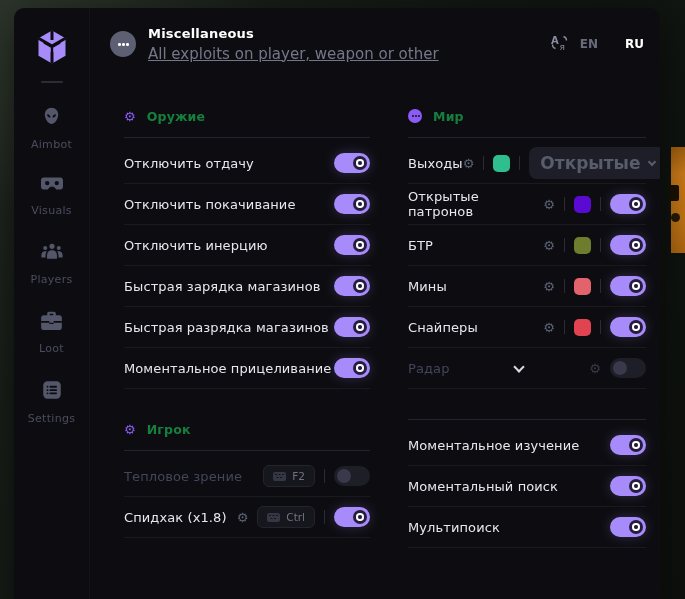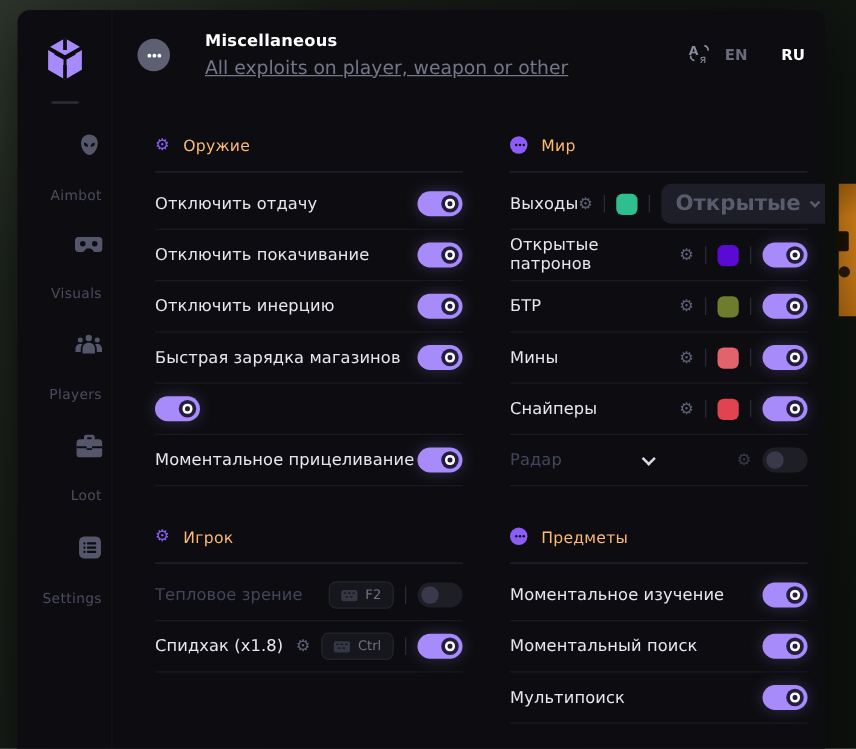--- a/index.html
+++ b/index.html
@@ -23,30 +23,30 @@
   .window { position:absolute; left:14px; top:8px; width:646px; height:656px;
     background:#0d0d11; border-radius:10px; box-shadow:0 12px 50px rgba(0,0,0,.65);
     display:flex; overflow:hidden; }
 
   
   .sidebar { width:76px; flex:none; display:flex; flex-direction:column; align-items:center;
     padding-top:20px; border-right:1px solid rgba(255,255,255,.03); }
   .logo { width:36px; height:38px; display:flex; align-items:center; justify-content:center; }
   .side-divider { width:22px; height:2px; background:#2c2c35; border-radius:1px; margin:15px 0 12px; }
   .nav-item { width:60px; padding:11px 0 9px; margin-bottom:5px; display:flex; flex-direction:column;
-    align-items:flex-end; gap:20px; border-radius:9px; position:relative; cursor:pointer; }
+    align-items:center; gap:8px; border-radius:9px; position:relative; cursor:pointer; }
   .nav-label { font-size:11px; color:#4b4d5e; letter-spacing:.3px; }
   .nav-item.active { background:linear-gradient(180deg,rgba(135,95,245,.04),rgba(135,95,245,.32)); }
   .nav-item.active .nav-label { color:#ffffff; font-weight:bold; }
   .nav-item.active::after { content:''; position:absolute; bottom:0; left:3px; right:3px; height:3px;
     background:#ab90f7; border-radius:2px; box-shadow:0 0 10px rgba(171,144,247,.8); }
 
   
   .main { flex:1; display:flex; flex-direction:column; }
-  .header { height:72px; flex:none; display:flex; align-items:center; padding:0 16px 0 20px;gap:16px; }
+  .header { height:72px; flex:none; display:flex; align-items:center; padding:0 16px 0 20px; }
   .avatar { width:26px; height:26px; border-radius:50%; background:#5d5f73; position:relative; margin-right:12px; flex:none; }
   .avatar::after { content:''; position:absolute; top:12px; left:8px; width:2.5px; height:2.5px; border-radius:50%;
     background:#fff; box-shadow:4px 0 0 #fff, 8px 0 0 #fff; }
   .htext { display:flex; flex-direction:column; gap:4px; }
   .title { font-size:13px; font-weight:bold; color:#ffffff; letter-spacing:.2px; }
   .subtitle { font-size:15px; color:#74768а; color:#74768a;text-decoration:underline; }
   .lang { margin-left:auto; display:flex; align-items:center; gap:11px; }
   .lang-opt { font-size:12px; font-weight:bold; cursor:pointer; }
   .lang-opt.inactive { color:#686b7c; }
   .lang-opt.active { color:#ffffff;margin-left:16px; }
@@ -54,21 +54,21 @@
   .content { display:grid; grid-template-columns:246px 238px; column-gap:38px;
     padding:4px 0 0 34px; align-content:start; }
 
   .section { margin-top:22px; }
   .section + .section { margin-top:30px; }
   .section-header { display:flex; align-items:center; gap:11px; height:20px; }
   .sec-gear { color:#8b5cf6; font-size:13px; line-height:1; }
   .dots-icon { width:14px; height:14px; border-radius:50%; background:#8b5cf6; position:relative; flex:none; }
   .dots-icon::after { content:''; position:absolute; top:6px; left:3.5px; width:2px; height:2px; border-radius:50%;
     background:#12121a; box-shadow:3px 0 0 #12121a, 6px 0 0 #12121a; }
-  .section-title { font-size:12.5px; color:#fdba74; font-weight:400; letter-spacing:.2px; }
+  .section-title { font-size:12.5px; color:#15803d; font-weight:700; letter-spacing:.2px; }
   .section-divider { height:1px; background:#24242e; margin:11px 0 5px; }
 
   .row { height:41px; display:flex; align-items:center; border-bottom:1px solid #1a1a21; }
   .row-label { font-size:13px; color:#e7e8ef; flex:1; letter-spacing:.1px; }
   .row.dim .row-label { color:#43455a; }
   .mid { flex:1; display:flex; justify-content:center; }
   .big-chev { width:8px; height:8px; border-right:2px solid #d9dbe4; border-bottom:2px solid #d9dbe4;
     transform:rotate(45deg); margin-top:-3px; cursor:pointer; }
 
   .controls { display:flex; align-items:center; gap:9px; }
@@ -237,20 +237,21 @@
             </div>
             <div class="row">
               <span class="row-label">Быстрая зарядка магазинов</span>
               <div class="controls">
                 <div class="toggle on">
                   <span class="knob"></span>
                 </div>
               </div>
             </div>
             <div class="row">
+              <span class="row-label">Быстрая разрядка магазинов</span>
               <div class="controls">
                 <div class="toggle on">
                   <span class="knob"></span>
                 </div>
               </div>
             </div>
             <div class="row">
               <span class="row-label">Моментальное прицеливание</span>
               <div class="controls">
                 <div class="toggle on">
@@ -369,24 +370,20 @@
               </div>
               <div class="controls">
                 <span class="gear">⚙</span>
                 <div class="toggle off">
                   <span class="knob"></span>
                 </div>
               </div>
             </div>
           </div>
           <div class="section">
-            <div class="section-header">
-              <span class="dots-icon"></span>
-              <span class="section-title">Предметы</span>
-            </div>
             <div class="section-divider"></div>
             <div class="row">
               <span class="row-label">Моментальное изучение</span>
               <div class="controls">
                 <div class="toggle on">
                   <span class="knob"></span>
                 </div>
               </div>
             </div>
             <div class="row">

